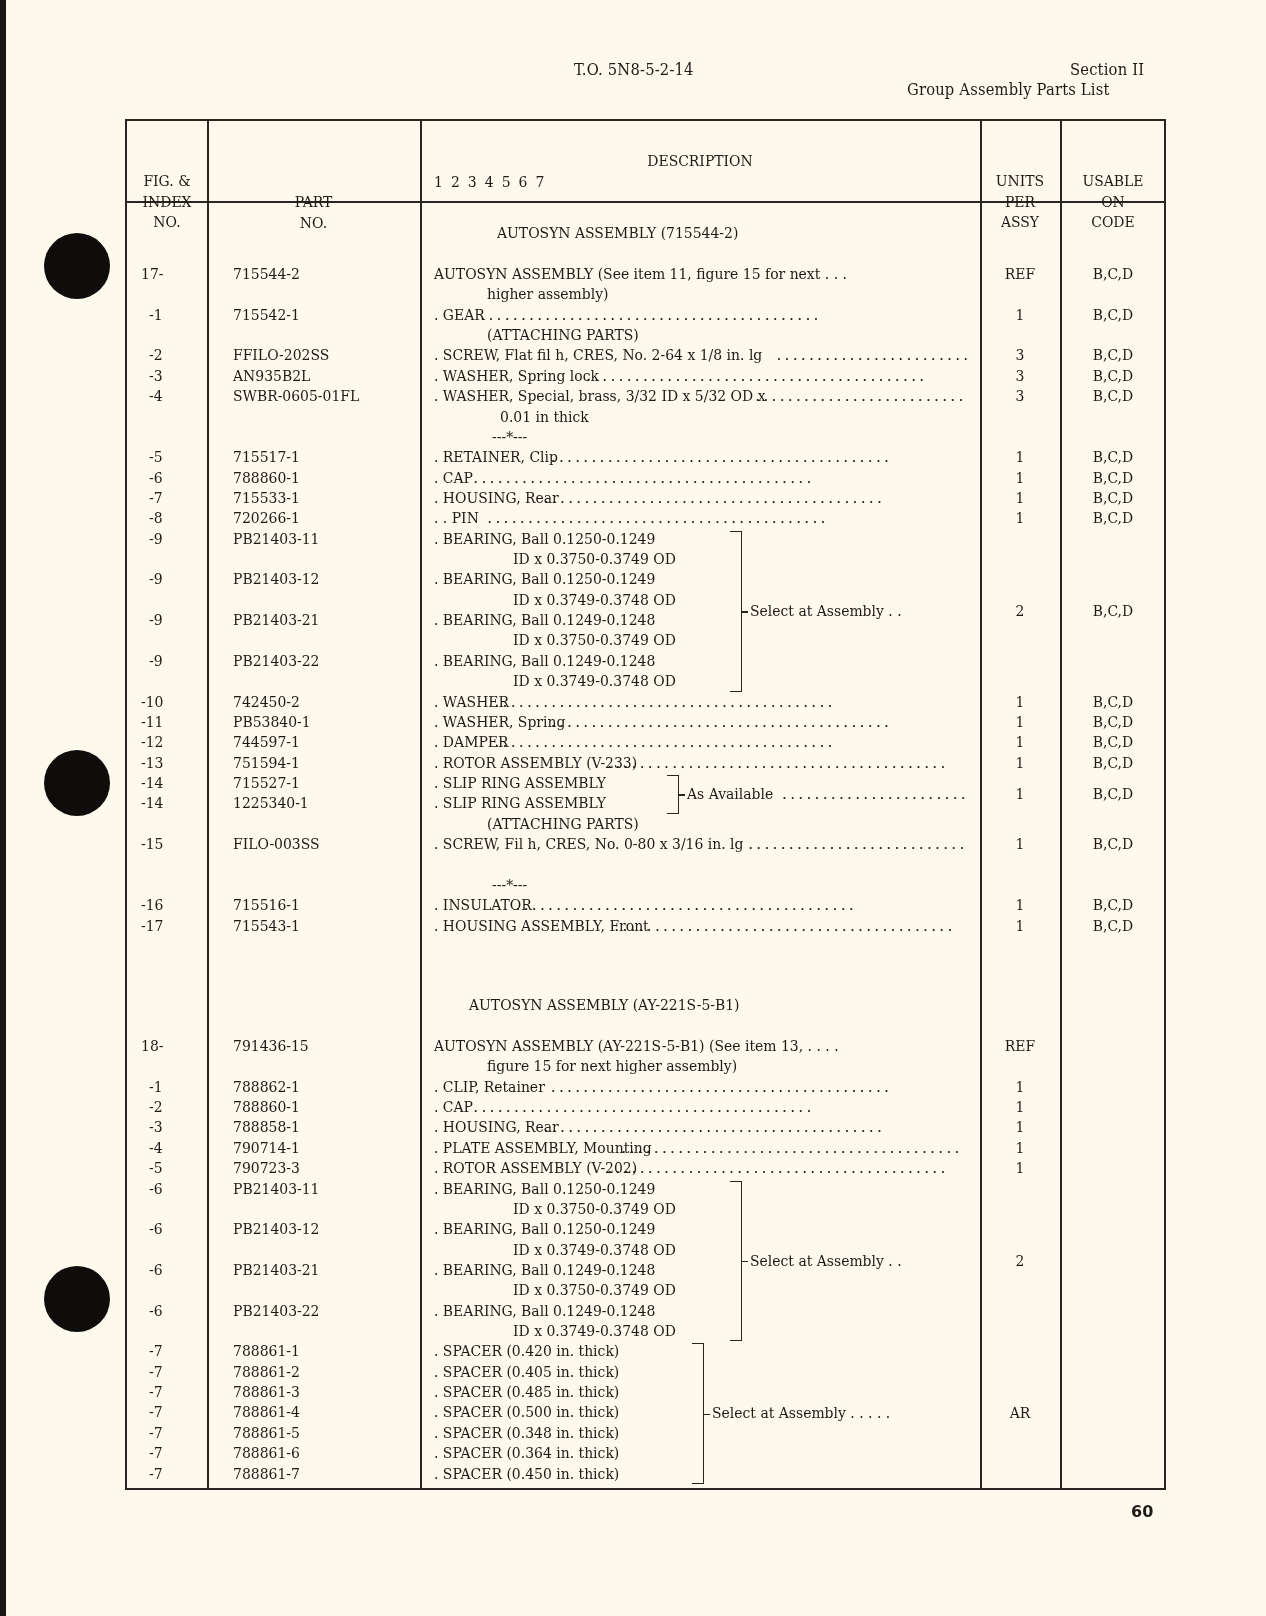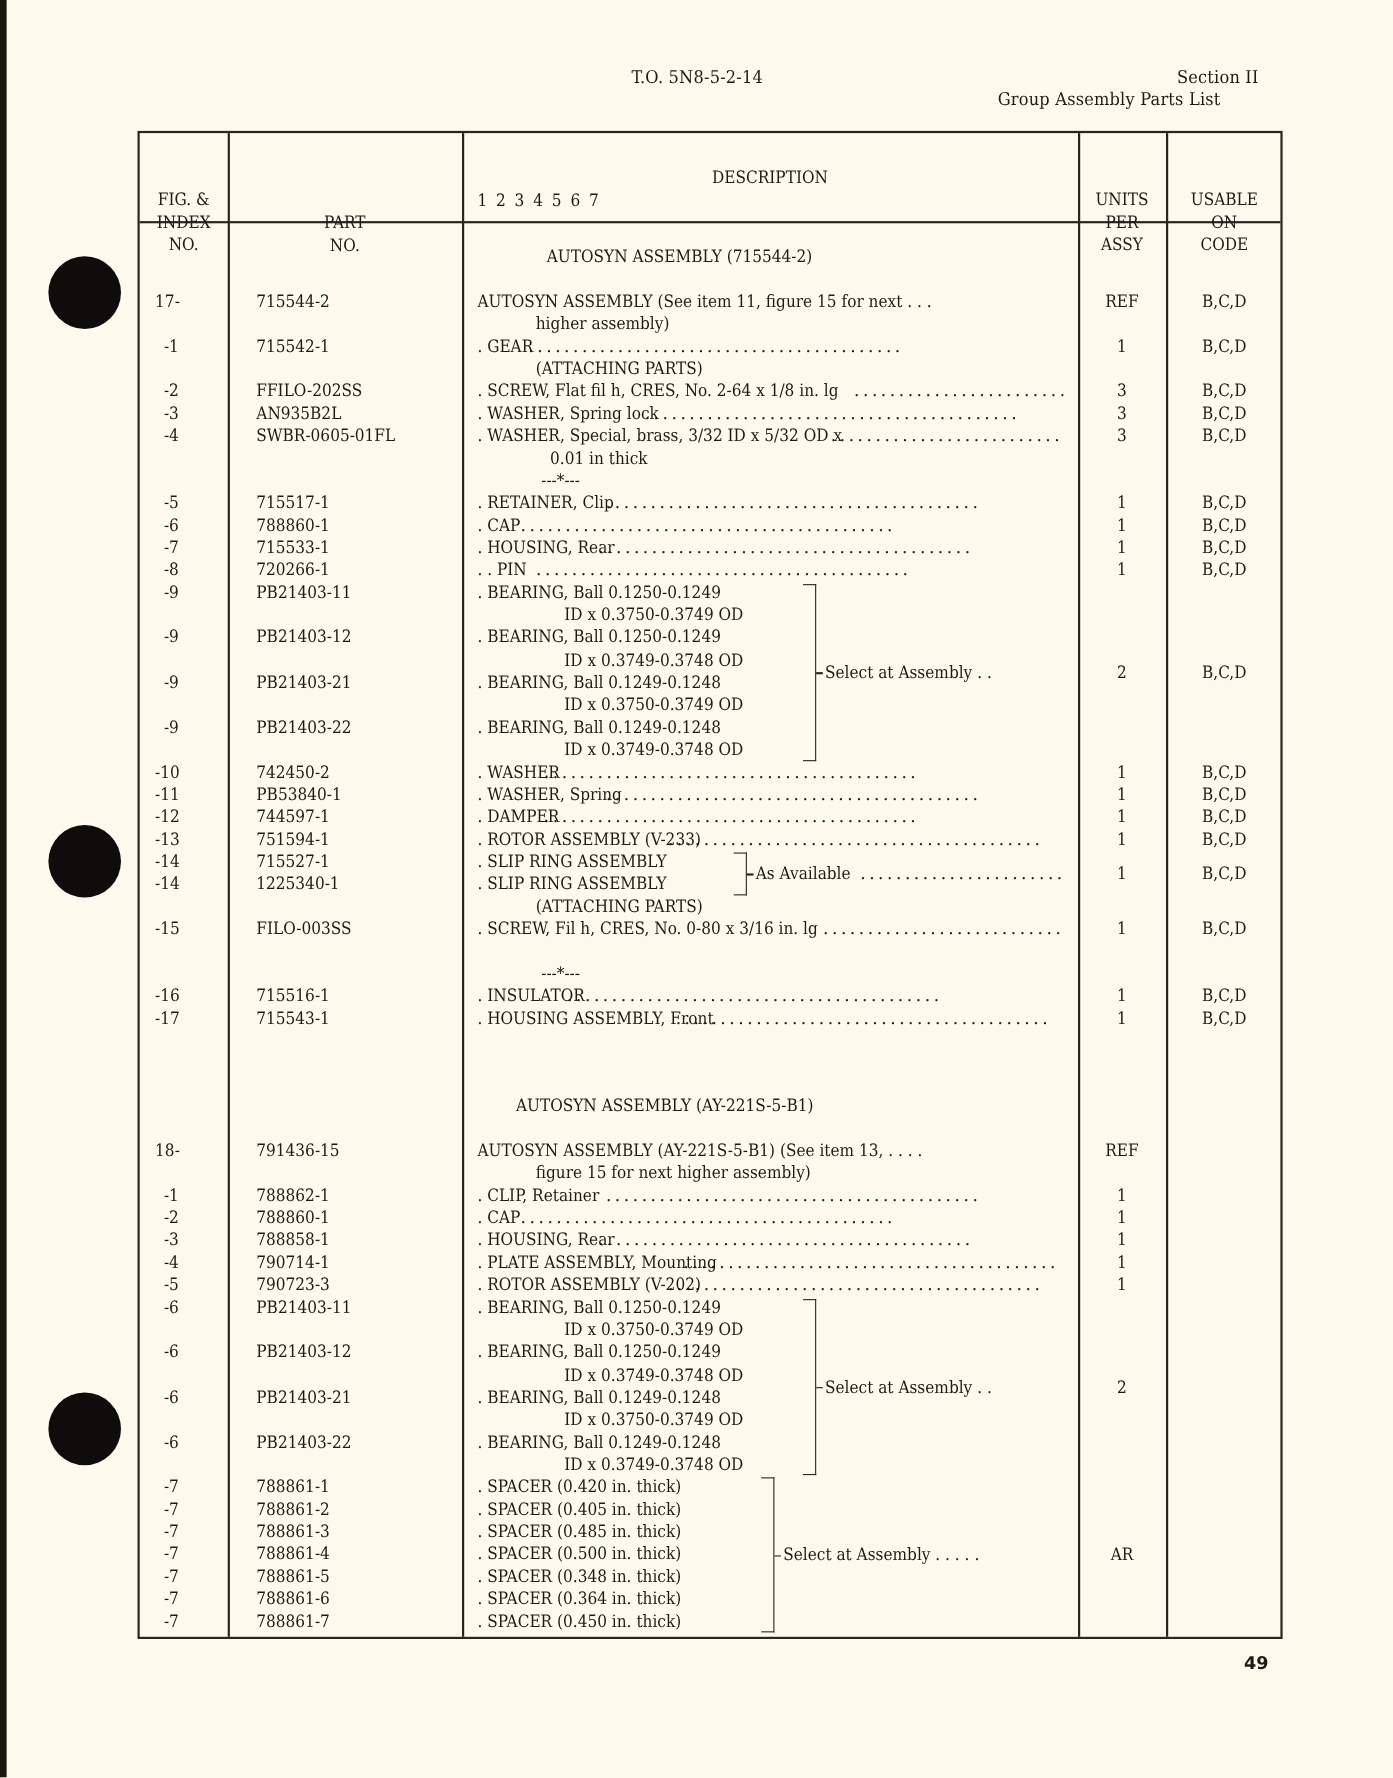--- a/index.html
+++ b/index.html
@@ -261,13 +261,13 @@
       <div class="tick" style="left:615px;top:1139.96px;width:6px"></div>
       <div class="cell" style="left:623px;top:1129.78px">Select at Assembly . .</div>
       <div class="cell ctr" style="left:853px;width:80px;top:1129.78px">2</div>
       <div class="brk" style="left:565px;top:1222.4px;width:12px;height:140.51999999999987px"></div>
       <div class="tick" style="left:577px;top:1292.66px;width:6px"></div>
       <div class="cell" style="left:585px;top:1282.48px">Select at Assembly . . . . .</div>
       <div class="cell ctr" style="left:853px;width:80px;top:1282.48px">AR</div>
     </div>
 </div>
 
-<div class="pgnum">49</div>
+<div class="pgnum">60</div>
 
 </body></html>

